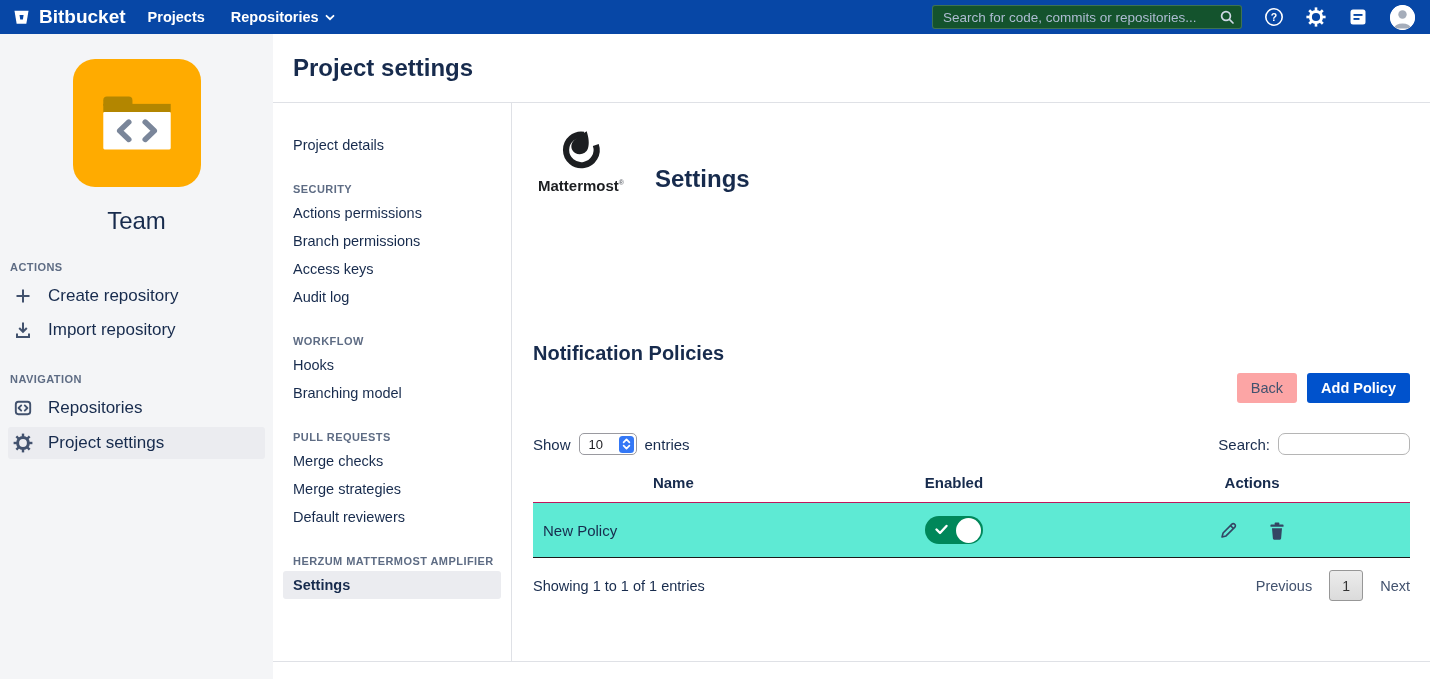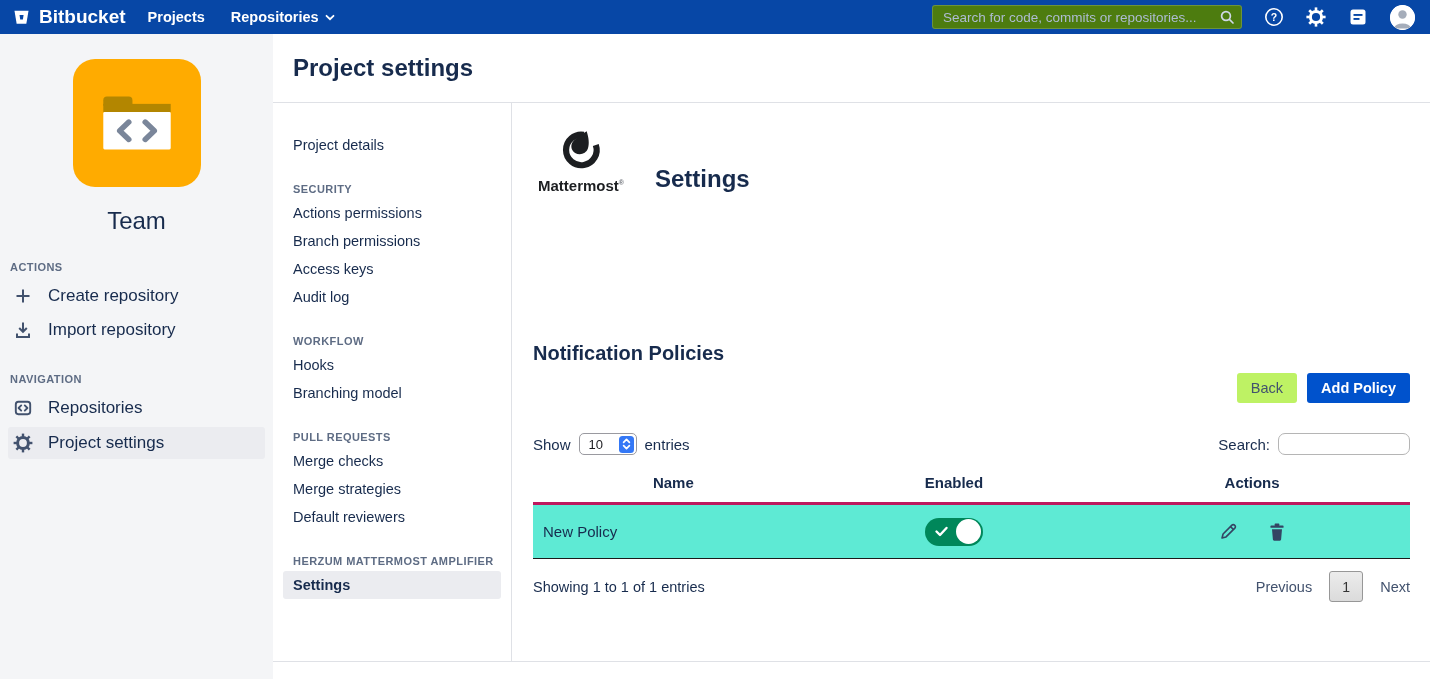--- a/index.html
+++ b/index.html
@@ -7,21 +7,21 @@
   body { font-family:"Liberation Sans","DejaVu Sans",sans-serif; background:#fff; }
   .screen { position:relative; width:1430px; height:679px; overflow:hidden; }
 
   
   .hdr { height:34px; background:#0747A6; display:flex; align-items:center; padding:0 15px 0 12px; }
   .brand { display:flex; align-items:center; gap:8px; color:#fff; font-size:19px; font-weight:700; margin-right:22px; cursor:pointer; }
   .hdr-nav { display:flex; align-items:center; gap:26px; }
   .hdr-link { color:#fff; font-size:14.5px; font-weight:600; display:flex; align-items:center; gap:6px; cursor:pointer; }
   .hdr-right { margin-left:auto; display:flex; align-items:center; gap:22px; }
   .srch { position:relative; width:310px; }
-  .srch input { width:100%; height:24px; background:#4d7c0f; border:1px solid rgba(255,255,255,0.18); border-radius:3px;
+  .srch input { width:100%; height:24px; background:#14532d; border:1px solid rgba(255,255,255,0.18); border-radius:3px;
     color:#cfd8e6; font-size:13.5px; padding:0 30px 0 10px; outline:none; font-family:inherit; }
   .srch input::placeholder { color:#aebcd3; }
   .srch .mag { position:absolute; right:7px; top:4px; }
   .icnbtn { display:flex; align-items:center; justify-content:center; cursor:pointer; color:#fff; }
   .avatar { width:25px; height:25px; border-radius:50%; background:#fff; overflow:hidden; display:flex; align-items:flex-end; justify-content:center; cursor:pointer; }
 
   
   .layout { display:flex; height:645px; }
   .sb { width:273px; background:#F4F5F7; padding-top:25px; flex:none; }
   .team-avatar { width:128px; height:128px; border-radius:22px; background:#FFAB00; margin:0 auto; display:flex; align-items:center; justify-content:center; }
@@ -47,32 +47,32 @@
   
   .main { flex:1; padding:22px 20px 0 21px; min-width:0; }
   .plug { display:flex; align-items:flex-end; gap:26px; }
   .mm-block { width:96px; text-align:center; }
   .mm-word { font-size:15px; font-weight:700; color:#1C1E21; margin-top:2px; white-space:nowrap; }
   .mm-word sup { font-size:7px; color:#6b6f76; }
   .plug h2 { font-size:24px; font-weight:700; color:#172B4D; padding-bottom:1px; }
   .npolicies { margin-top:148px; font-size:20px; font-weight:700; color:#172B4D; }
   .btnrow { display:flex; justify-content:flex-end; gap:10px; margin-top:8px; }
   .btn { border:none; border-radius:3px; font-family:inherit; font-size:14.5px; padding:7px 14px; cursor:pointer; }
-  .btn.subtle { background:#bef264; color:#42526E; font-weight:500; }
+  .btn.subtle { background:#fca5a5; color:#42526E; font-weight:500; }
   .btn.primary { background:#0052CC; color:#fff; font-weight:700; }
 
   .ctrls { display:flex; justify-content:space-between; align-items:center; margin-top:30px; font-size:15px; color:#172B4D; }
   .ctrls .left, .ctrls .rightc { display:flex; align-items:center; gap:8px; }
   .pselect { display:flex; align-items:center; height:22px; background:#fff; border:1px solid #9a9aa0; border-radius:5px; padding:0 2px 0 9px; gap:10px; cursor:pointer; }
   .pselect .val { font-size:13px; color:#1b1b1f; min-width:20px; }
   .pselect .step { width:15px; height:17px; background:#3478F6; border-radius:3.5px; display:flex; align-items:center; justify-content:center; }
   .tsearch { width:132px; height:22px; border:1px solid #b5b5b5; border-radius:7px; outline:none; padding:0 8px; font-family:inherit; font-size:13px; }
 
   table.tbl { width:100%; border-collapse:collapse; margin-top:10px; table-layout:fixed; }
-  .tbl th { font-size:15px; font-weight:700; color:#172B4D; padding:9px 6px 11px; border-bottom:3px solid #be185d; cursor:pointer; }
+  .tbl th { font-size:15px; font-weight:700; color:#172B4D; padding:9px 6px 11px; border-bottom:1px solid #be185d; cursor:pointer; }
   .tbl td { border-bottom:1px solid #1b1b1b; background:#5eead4; height:55px; font-size:15px; color:#172B4D; }
   .tbl td.name { text-align:left; padding-left:10px; }
   .tbl td.center { text-align:center; }
   .acts { display:flex; justify-content:center; gap:30px; align-items:center; }
   .iact { cursor:pointer; color:#344563; display:flex; }
 
   .togl { position:relative; display:inline-block; width:58px; height:28px; background:#00875A; border-radius:14px; cursor:pointer; vertical-align:middle; }
   .togl .knob { position:absolute; top:1.5px; right:1.5px; width:25px; height:25px; background:#fff; border-radius:50%; }
   .togl .chk { position:absolute; left:9px; top:6px; }
 

